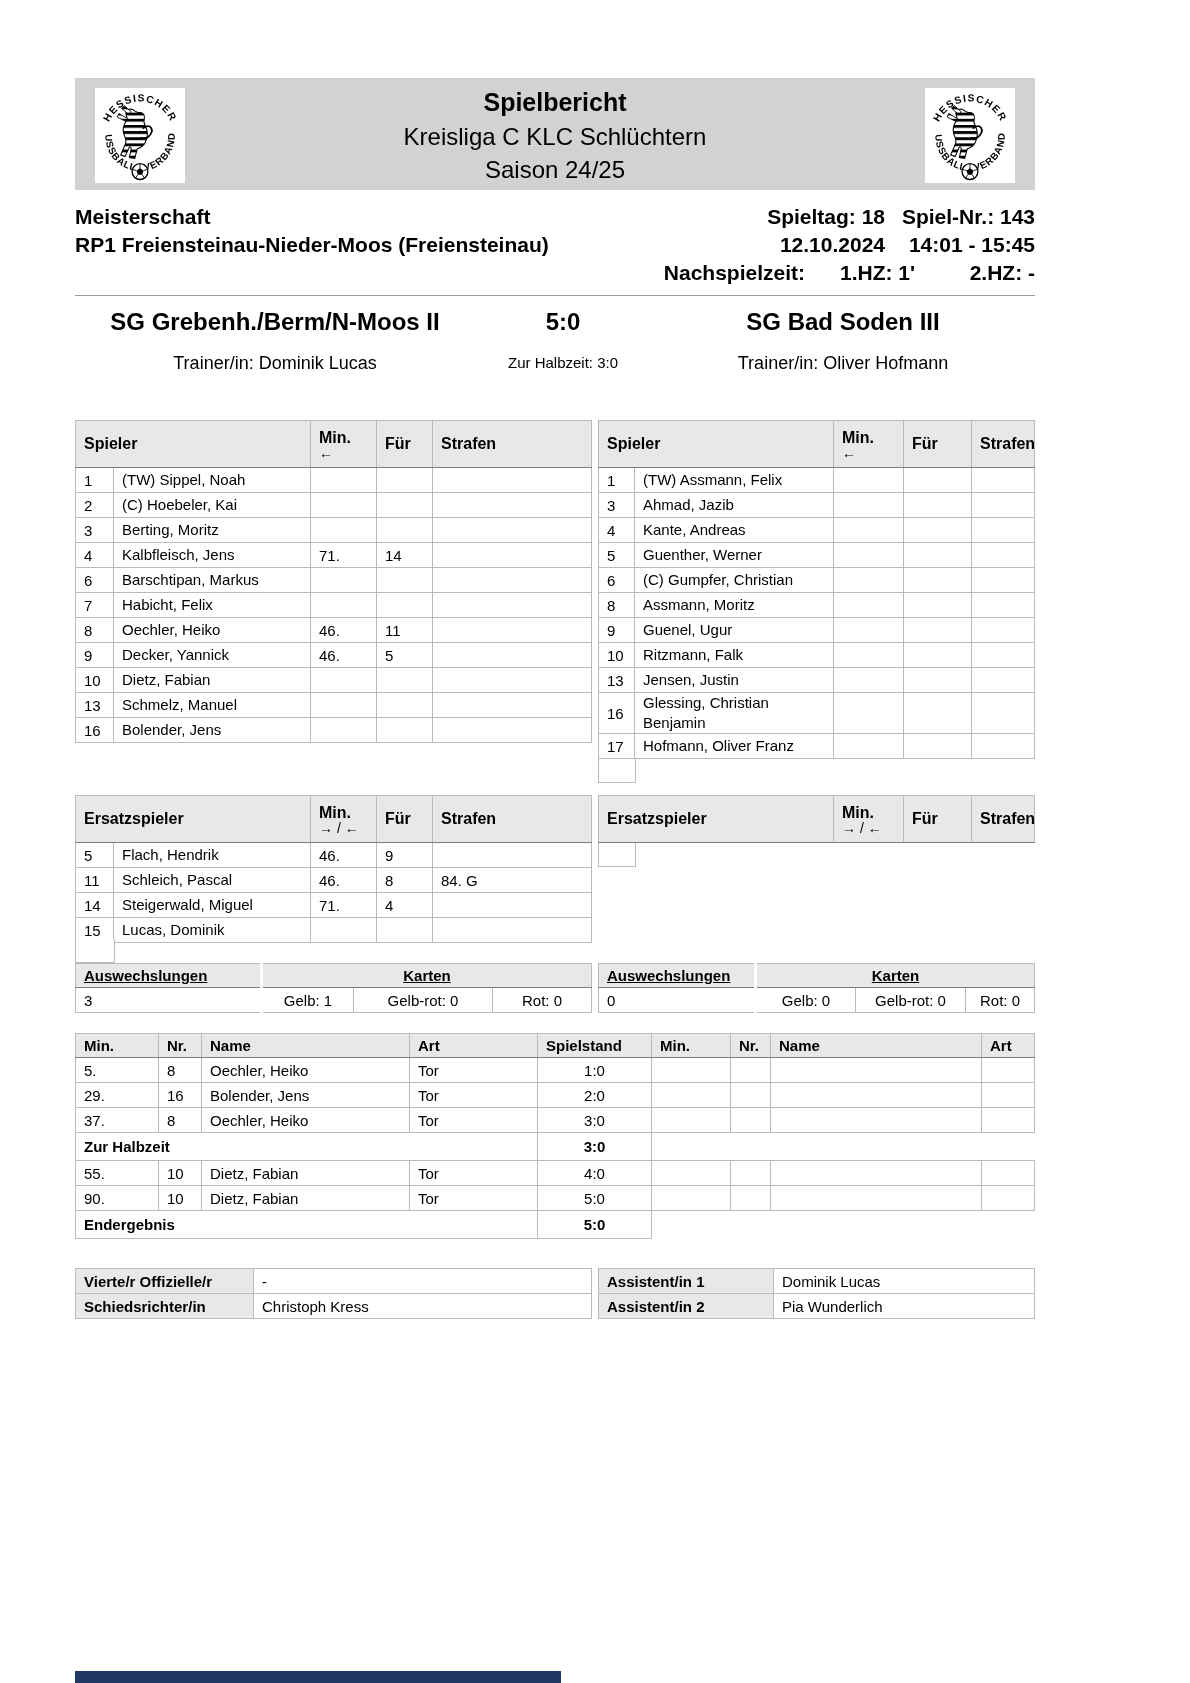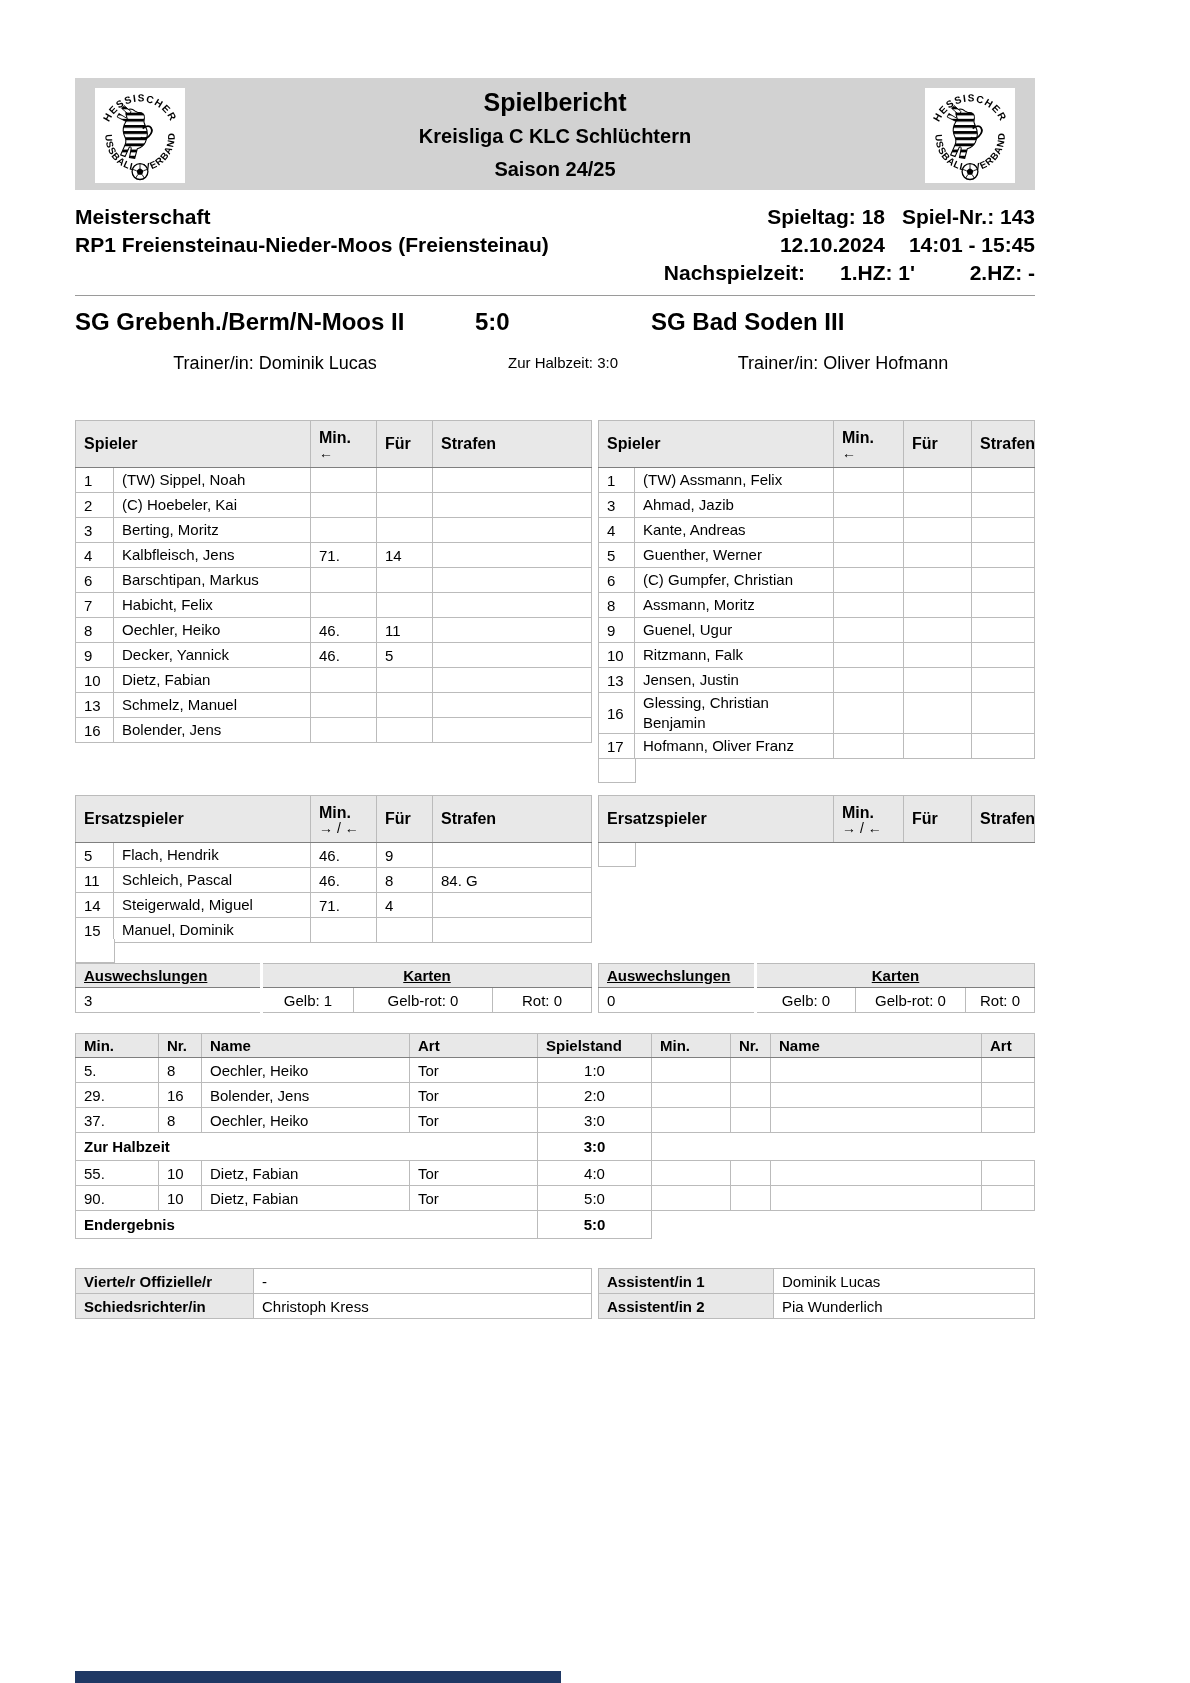--- a/index.html
+++ b/index.html
@@ -7,38 +7,38 @@
         font-family:"Liberation Sans",sans-serif;color:#000;overflow:hidden;border-radius:31px;}
   .content{position:absolute;left:75px;top:0;width:960px;height:100%;}
 
   
   .header-bar{position:absolute;top:78px;left:0;width:960px;height:112px;
               background:var(--header-bg,#d2d2d2);}
   .logo-box{position:absolute;top:10px;width:90px;height:95px;background:#fff;}
   .logo-left{left:20px;} .logo-right{right:20px;}
   .titles{position:absolute;left:120px;right:120px;top:6px;text-align:center;}
   .title-main{font-size:25px;font-weight:bold;line-height:36px;}
-  .title-sub{font-size:20px;font-weight:bold;line-height:33px;}
+  .title-sub{font-size:24px;font-weight:normal;line-height:33px;}
 
   
   .meta{position:absolute;top:203px;left:0;width:960px;display:flex;font-size:21px;font-weight:bold;}
   .meta-left{flex:1;}
   .meta-left div{line-height:28px;}
   .meta-right{width:480px;}
   .meta-right .mrow{display:flex;justify-content:flex-end;line-height:28px;}
   .mw160{display:inline-block;width:160px;text-align:right;}
   .mw150{display:inline-block;width:150px;text-align:right;}
   .mw110{display:inline-block;width:110px;text-align:right;}
   .mw120{display:inline-block;width:120px;text-align:right;}
 
   .divider{position:absolute;top:295px;left:0;width:960px;border-top:1px solid #9a9a9a;}
 
   
   .teams-row{position:absolute;top:306px;left:0;width:960px;display:flex;}
-  .teams-row>div{text-align:left;}
+  .teams-row>div{text-align:center;}
   .t-left{width:400px;} .t-mid{width:176px;} .t-right{width:384px;}
   .team-name,.score{font-size:24px;font-weight:bold;line-height:32px;}
   .trainer-row{position:absolute;top:350px;left:0;width:960px;display:flex;align-items:center;}
   .trainer-row>div{text-align:center;}
   .trainer{font-size:18px;line-height:26px;}
   .halftime-note{font-size:15px;line-height:26px;}
 
   
   table{border-collapse:collapse;table-layout:fixed;}
   td{border:1px solid var(--bd,#bbbbbb);font-size:15px;padding:0 8px;height:24px;
@@ -314,21 +314,21 @@
               </tr>
               <tr>
                 <td class="c-nr">14</td>
                 <td class="c-name">Steigerwald, Miguel</td>
                 <td class="c-min">71.</td>
                 <td class="c-fuer">4</td>
                 <td class="c-straf"></td>
               </tr>
               <tr>
                 <td class="c-nr">15</td>
-                <td class="c-name">Manuel, Dominik</td>
+                <td class="c-name">Lucas, Dominik</td>
                 <td class="c-min"></td>
                 <td class="c-fuer"></td>
                 <td class="c-straf"></td>
               </tr>
             </tbody>
         </table>
         <div class="stub stub-home-subs"></div>
       </div>
 
       <div class="col-away">

